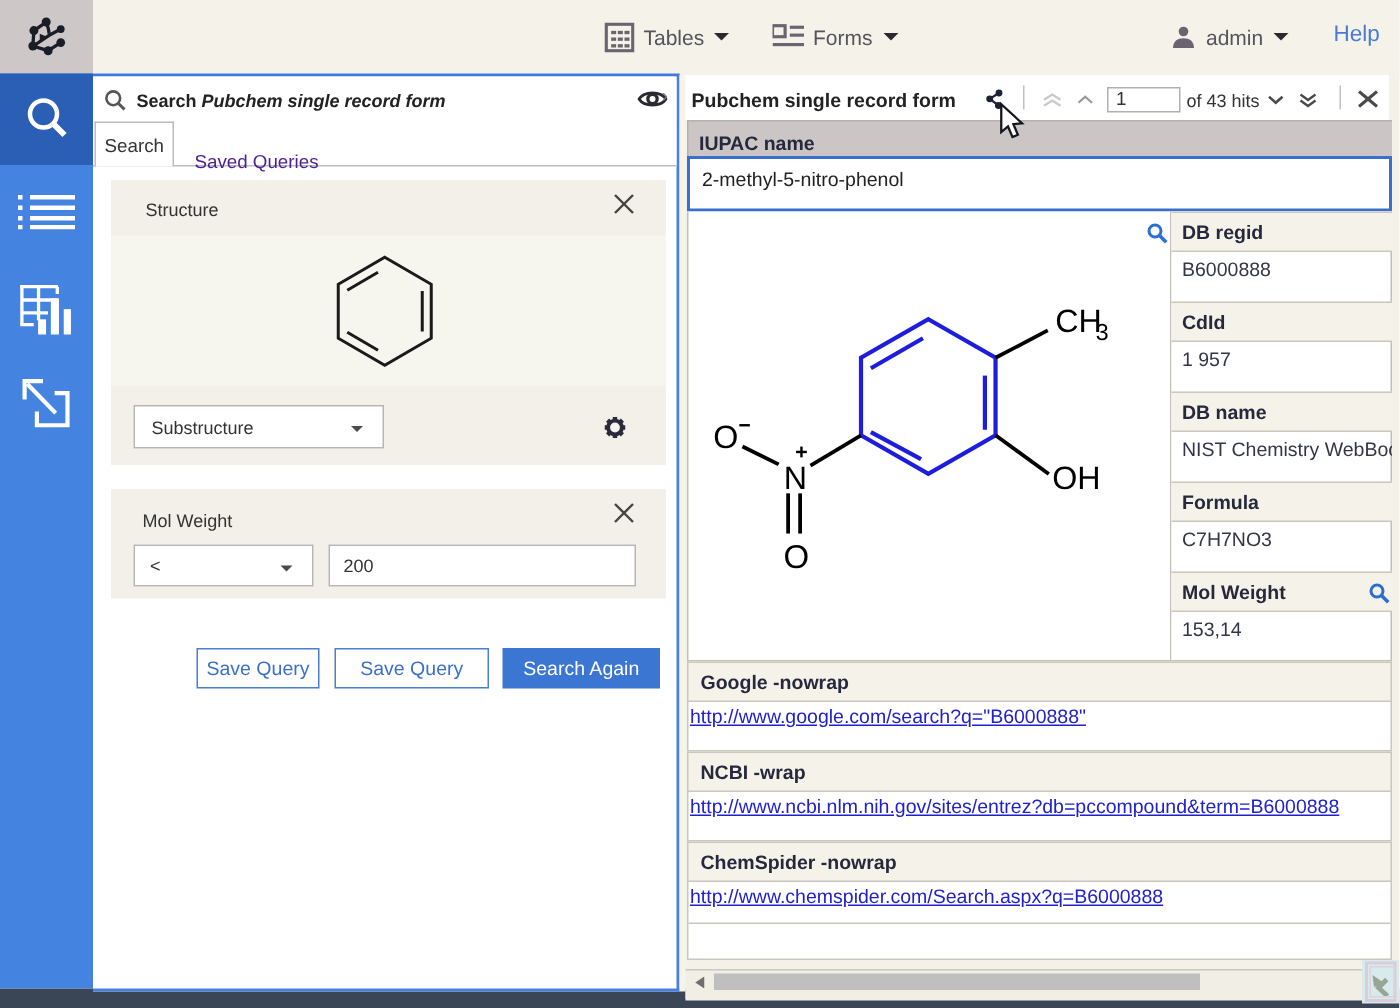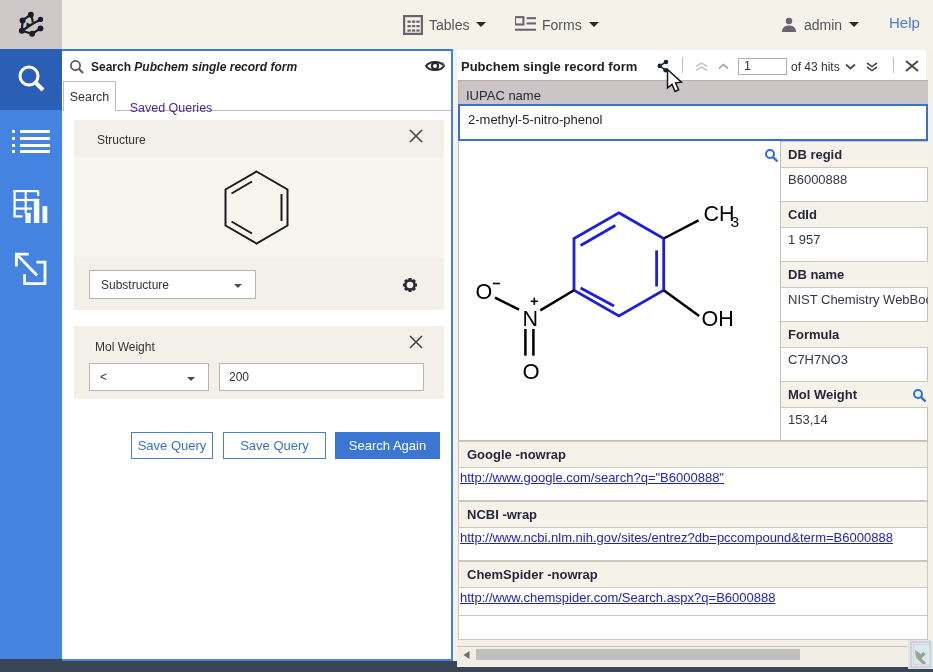--- a/index.html
+++ b/index.html
@@ -272,21 +272,21 @@
     </svg>
   <div class="abs vdiv" style="left:893px;"></div>
   <svg class="abs" style="left:905px;top:60px;" width="14" height="12" viewBox="0 0 14 12">
       <g stroke="#4a4a4a" stroke-width="2">
         <line x1="1" y1="1" x2="13" y2="11"></line>
         <line x1="13" y1="1" x2="1" y2="11"></line>
       </g>
     </svg>
 
   <div class="abs" id="iupac-bar"></div>
-  <div class="abs" style="left:466px;top:88px;font-size:13px;font-weight:normal;color:#26283c;">IUPAC name</div>
+  <div class="abs" style="left:466px;top:88px;font-size:13px;font-weight:bold;color:#26283c;">IUPAC name</div>
   <div class="abs" id="iupac-input">2-methyl-5-nitro-phenol</div>
 
   <div class="abs" id="structbox"></div>
   <div class="abs" id="fieldscol"></div>
 
   <svg class="abs" style="left:462px;top:190px;" width="300" height="200" viewBox="0 0 300 200">
     <g fill="none" stroke="#1d1de0" stroke-width="2.8">
       <path d="M156.9 22.8 L201.7 48.5 L201.7 100.2 L156.9 125.9 L112 100.2 L112 48.5 Z"></path>
       <line x1="118.6" y1="55.5" x2="153.3" y2="35.5"></line>
       <line x1="194.6" y1="60.4" x2="194.6" y2="96.5"></line>

